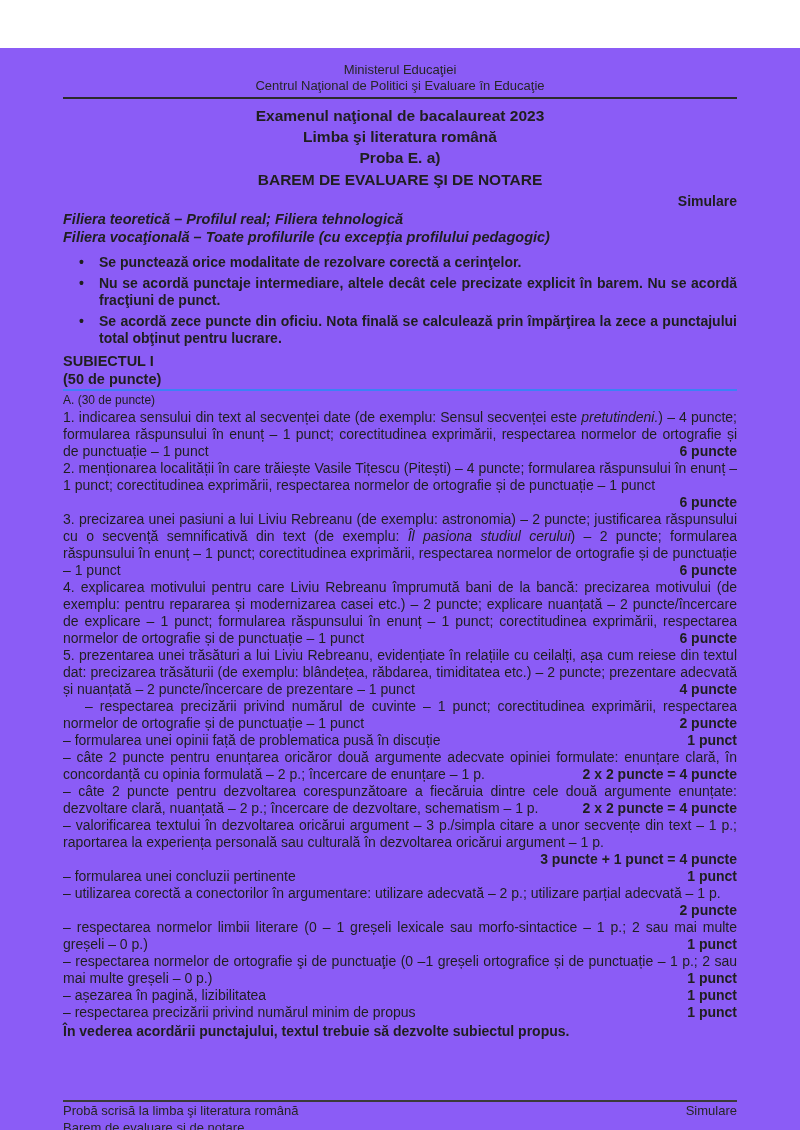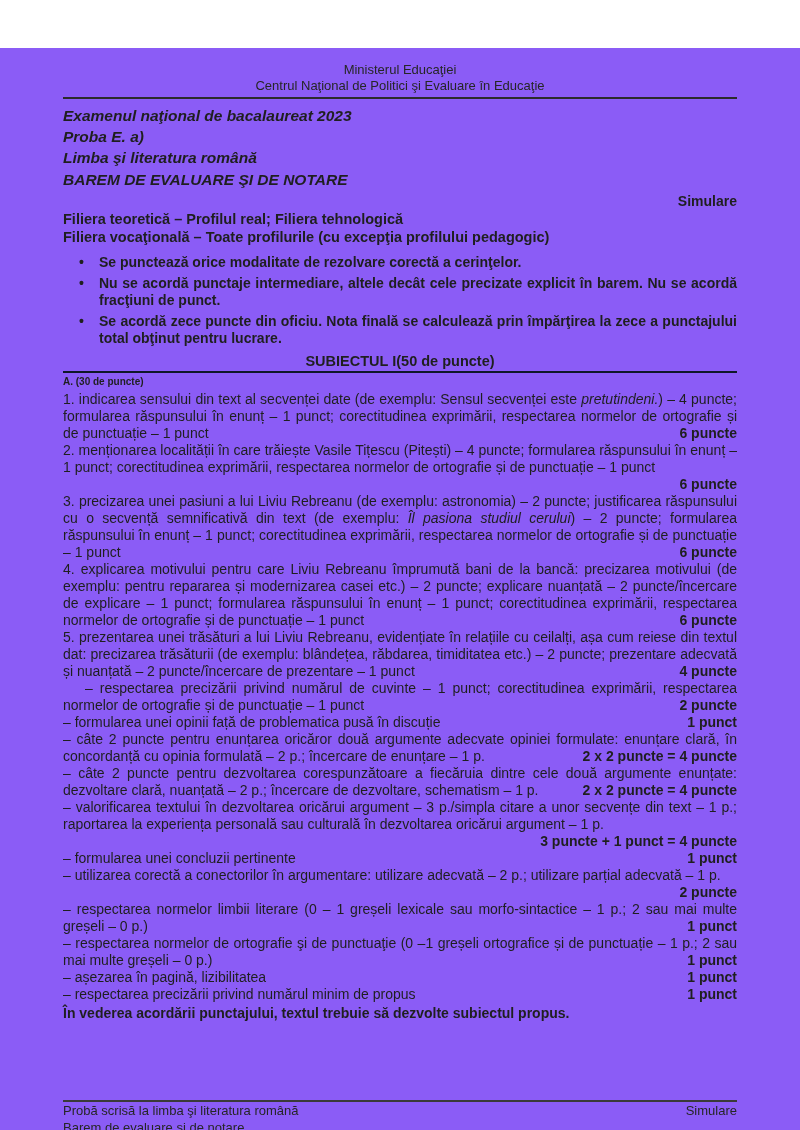--- a/index.html
+++ b/index.html
@@ -4,35 +4,35 @@
 <style>
   * { margin:0; padding:0; box-sizing:border-box; }
   html,body { width:800px; height:1130px; }
   body { font-family:"Liberation Sans","DejaVu Sans",sans-serif; background:#ffffff; color:#1f1f1f; }
   .page { position:relative; width:800px; height:1130px; background:#8b5cf6; overflow:hidden;margin-top:48px; }
   .content { padding:14px 63px 0 63px; }
 
   .org-header { text-align:center; font-size:13px; line-height:16px; color:#262626; }
   .header-rule { border-top:2px solid #2b2b2b; margin-top:3px; }
 
-  .title-block { margin-top:6px; font-weight:bold;font-style:italic; }
+  .title-block { margin-top:6px; text-align:center; font-weight:bold; }
   .t1 { font-size:15.5px; line-height:21px; }
   .t2 { font-size:15.5px; line-height:22px; margin-top:1px; }
 
   .session { text-align:right; font-weight:bold; font-size:14px; line-height:18px; margin-top:1px; }
-  .filiera { font-weight:bold; font-size:14.5px; line-height:18px; }
+  .filiera { font-weight:bold; font-style:italic; font-size:14.5px; line-height:18px; }
 
   .rules { margin-top:8px; margin-bottom:5px; font-weight:bold; font-size:14px; }
   .rule { display:flex; margin-bottom:4px; }
   .bullet { width:36px; padding-left:16px; flex:0 0 36px; }
   .rule-text { flex:1; text-align:justify; line-height:17px; }
 
-  .subj-row { display:flex; justify-content:center; font-weight:bold; font-size:14.5px;
-              line-height:18px; border-bottom:2px solid #0f172a; padding-bottom:1px; margin-top:3px; }
-  .sec-title { font-weight:bold; font-size:10px; line-height:18px; }
+  .subj-row { display:flex; justify-content:flex-start; font-weight:bold; font-size:14.5px;
+              line-height:18px; border-bottom:2px solid #3b82f6; padding-bottom:1px; margin-top:3px;flex-direction:column; }
+  .sec-title { font-weight:normal; font-size:12px; line-height:18px; }
   .gap-top { margin-top:10px; }
 
   .item { font-size:14px; line-height:17px; text-align:justify; }
   .item::after { content:""; display:block; clear:both; }
   .score { float:right; font-weight:bold; padding-left:8px; }
   .score-line { display:block; text-align:right; font-weight:bold; clear:both; }
   .indent { text-indent:22px; }
 
   .note { font-weight:bold; font-size:14px; line-height:18px; margin-top:1px; }
 
@@ -49,22 +49,22 @@
   <div class="content">
 
     <div class="org-header">
       <div>Ministerul Educaţiei</div>
       <div>Centrul Naţional de Politici şi Evaluare în Educaţie</div>
     </div>
     <div class="header-rule"></div>
 
     <div class="title-block">
       <div class="t1">Examenul naţional de bacalaureat 2023</div>
+      <div class="t1">Limba şi literatura română</div>
       <div class="t1">Proba E. a)</div>
-      <div class="t1">Limba şi literatura română</div>
       <div class="t2">BAREM DE EVALUARE ŞI DE NOTARE</div>
     </div>
 
     <div class="session">Simulare</div>
     <div class="filiera">Filiera teoretică – Profilul real; Filiera tehnologică</div>
     <div class="filiera">Filiera vocaţională – Toate profilurile (cu excepţia profilului pedagogic)</div>
 
     <div class="rules">
       <div class="rule">
         <span class="bullet">•</span>

